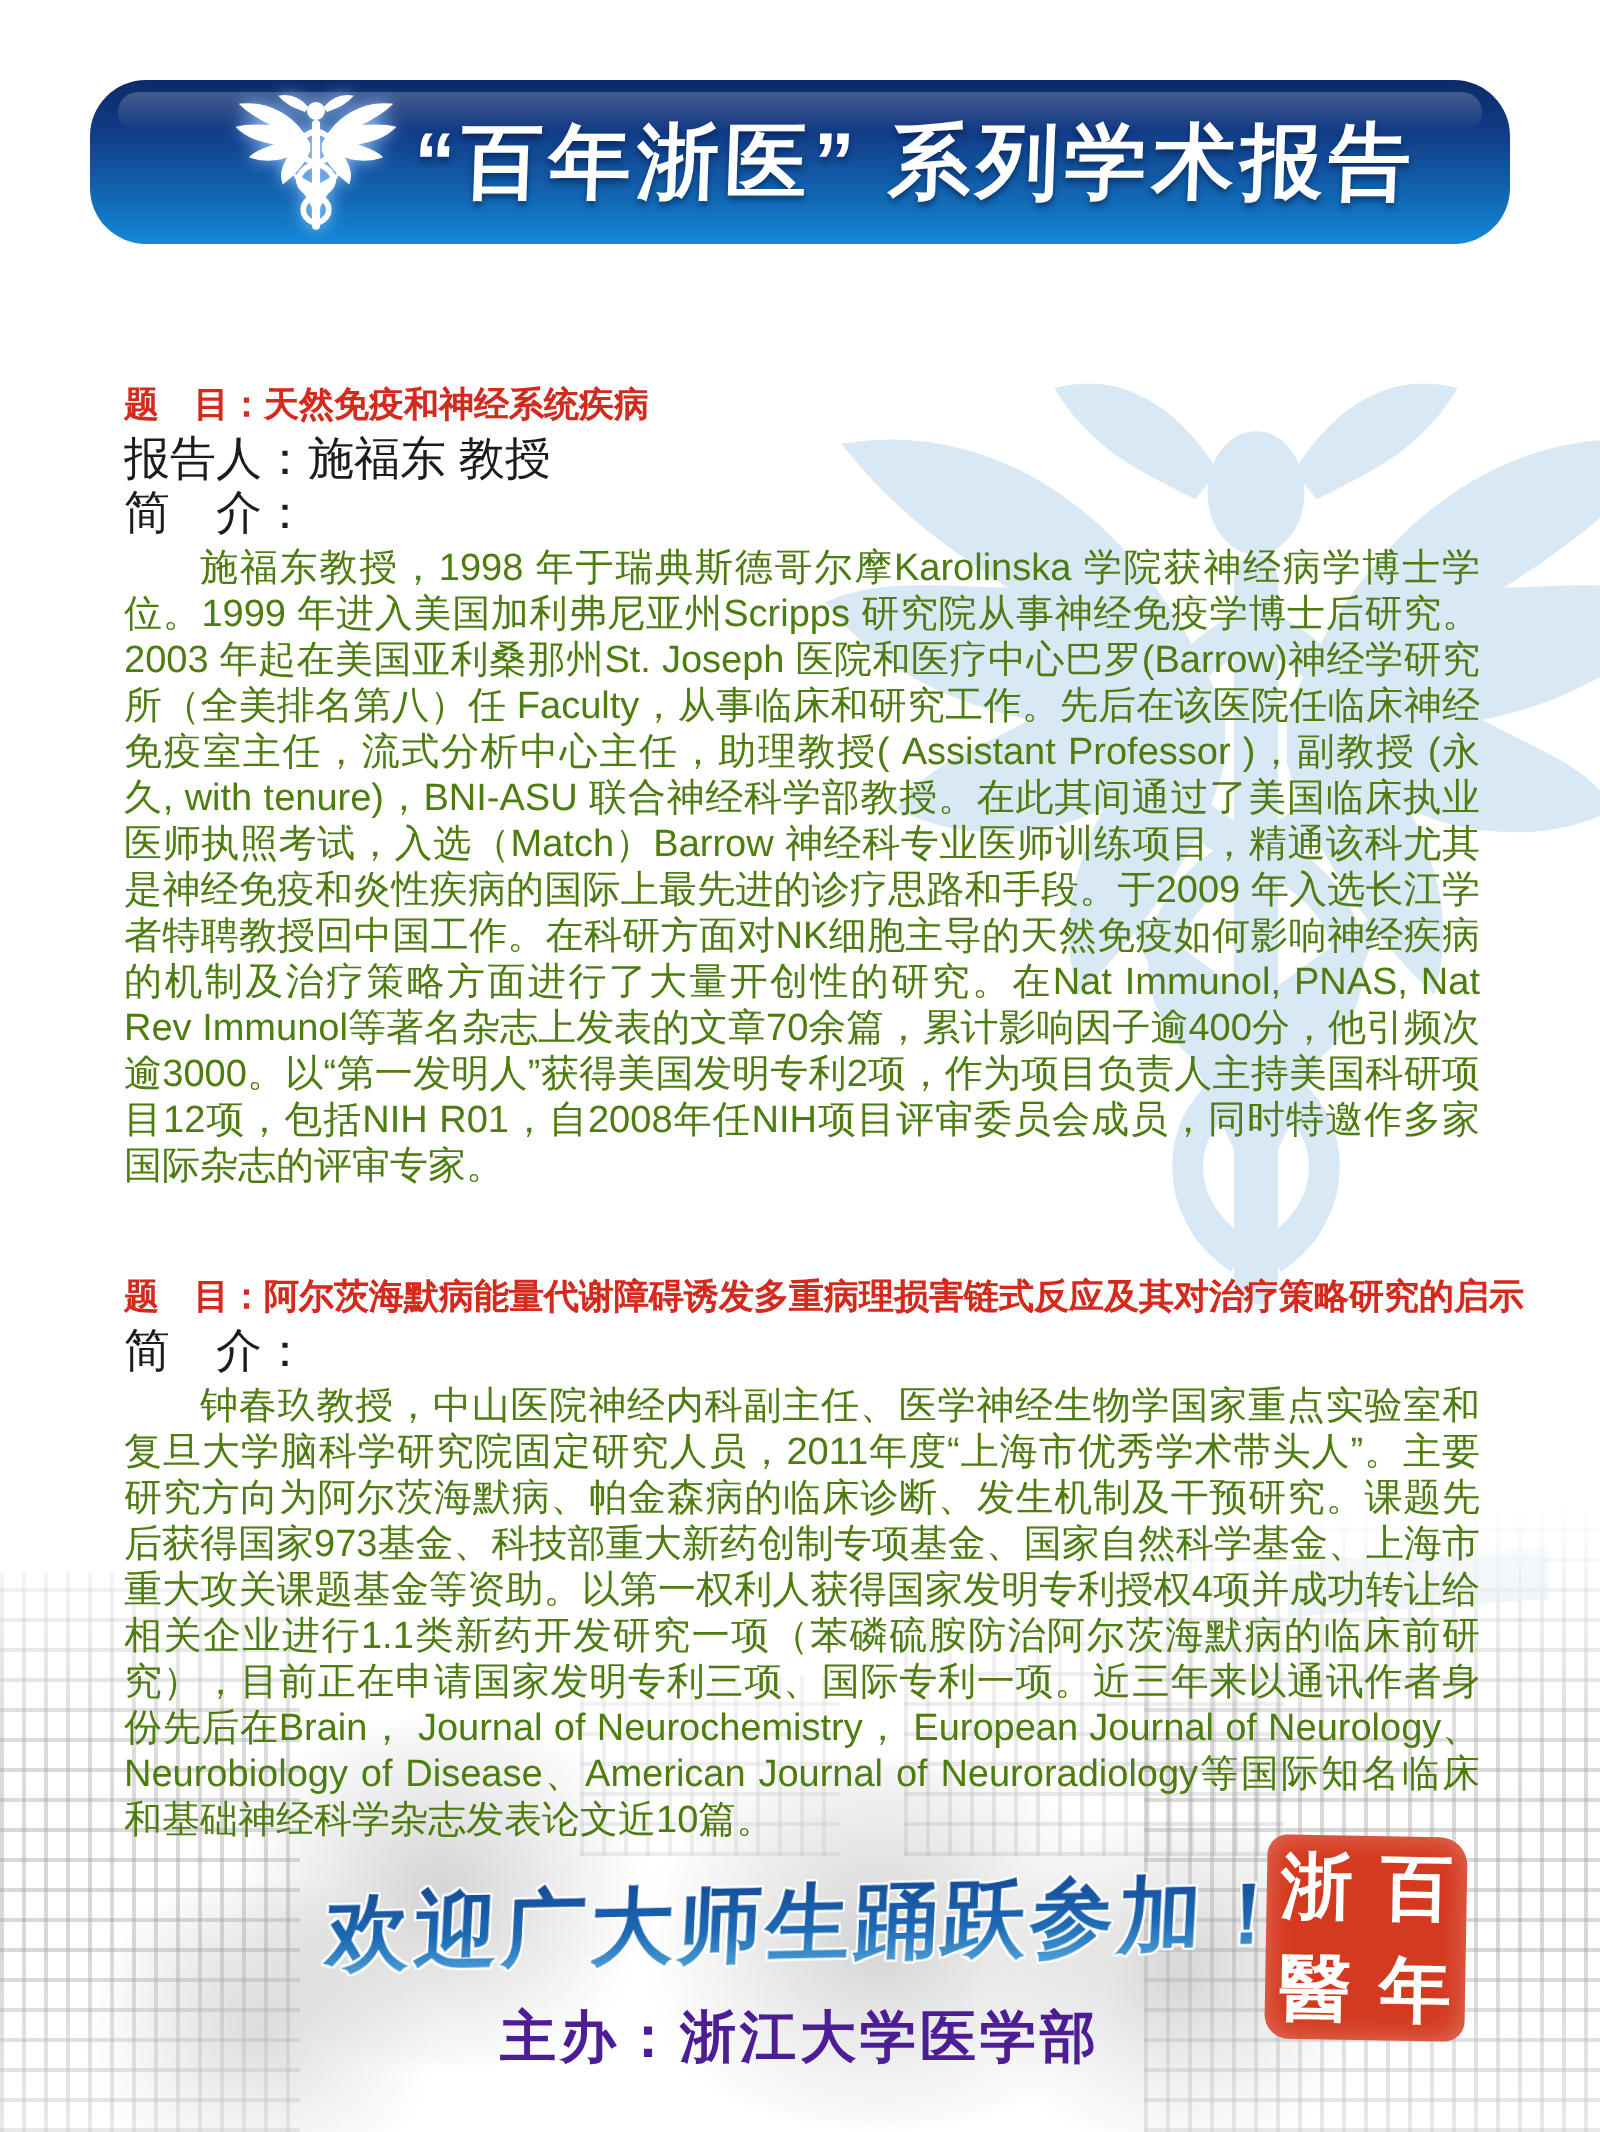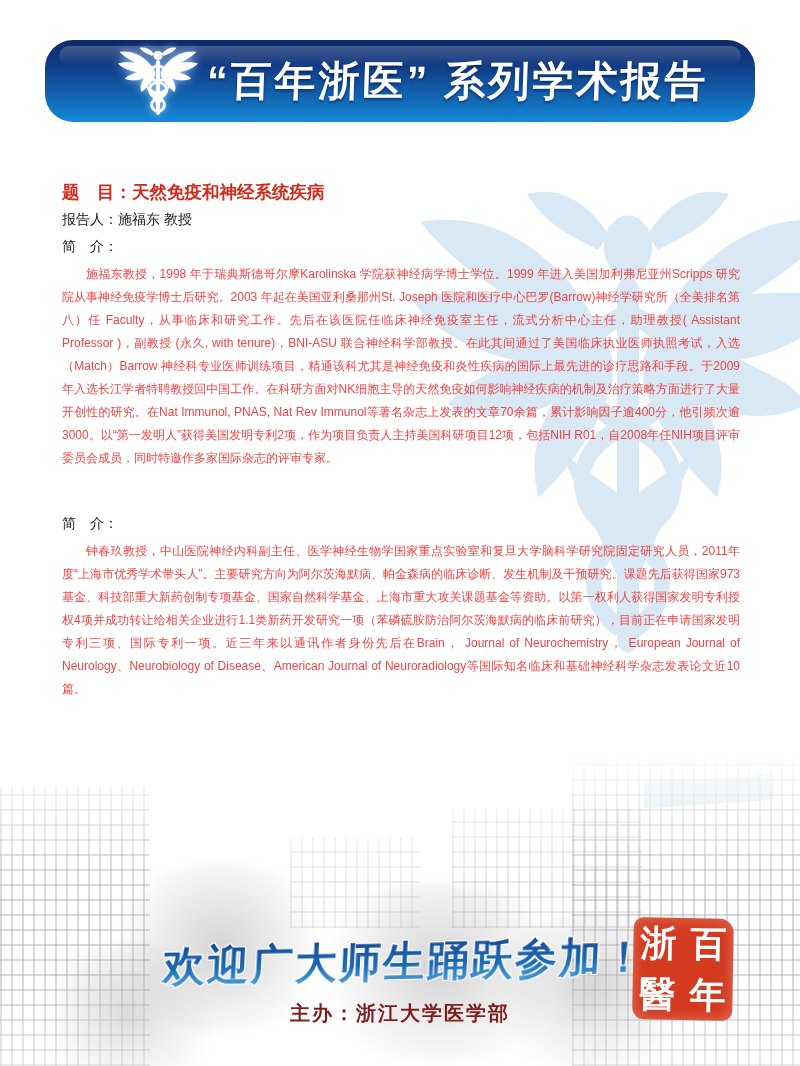--- a/index.html
+++ b/index.html
@@ -41,38 +41,38 @@
   .banner-logo{width:82px;height:74px;margin-left:72px;flex:0 0 auto;
           filter:drop-shadow(0 0 4px rgba(150,200,255,.95));}
   .banner-title{color:#fff;font-size:41px;font-weight:bold;letter-spacing:3px;margin-left:8px;
           white-space:nowrap;transform:skewX(-2deg);
           text-shadow:0 2px 3px rgba(0,20,60,.55);font-family:"Liberation Sans",sans-serif;}
 
   
   .content{position:absolute;left:62px;top:174px;width:678px;z-index:2;}
   .info-row{font-size:18px;line-height:27.5px;}
   .info-label{letter-spacing:1px;}
-  .talk1{margin-top:5px;}
+  .talk1{margin-top:15px;}
   .talk2{margin-top:40px;}
   .talk-title{font-size:17.5px;line-height:27px;font-weight:bold;color:#d42a1d;
               font-family:"Liberation Serif",serif;white-space:nowrap;}
-  .talk-row{font-size:14px;line-height:27px;}
-  .talk-abstract{font-size:12px;line-height:23px;text-align:justify;text-indent:2em;
-                 margin:3px 0 0 0;color:#ef4444;}
+  .talk-row{font-size:23px;line-height:27px;}
+  .talk-abstract{font-size:19px;line-height:23px;text-align:justify;text-indent:2em;
+                 margin:3px 0 0 0;color:#4d7c0f;}
 
   
   .welcome{position:absolute;left:160px;top:934px;width:490px;z-index:2;text-align:center;
            font-size:42px;font-weight:bold;letter-spacing:2px;white-space:nowrap;
            transform:rotate(-1.2deg) skewX(-4deg);
            background:linear-gradient(180deg,#14448f 0%,#1d6ab5 55%,#5fb3e2 100%);
            -webkit-background-clip:text;background-clip:text;color:transparent;
            filter:drop-shadow(1px 0 0 #fff) drop-shadow(-1px 0 0 #fff)
                   drop-shadow(0 1px 0 #fff) drop-shadow(0 -1px 0 #fff);}
   .organizer{position:absolute;left:0;right:0;top:1000px;z-index:2;text-align:center;
-             font-size:20px;font-weight:bold;color:#7f1d1d;font-family:"Liberation Serif",serif;
+             font-size:28px;font-weight:bold;color:#4c1d95;font-family:"Liberation Serif",serif;
              letter-spacing:2px;}
   .seal{position:absolute;left:633px;top:918px;width:100px;height:102px;z-index:2;
         background:#d43a20;border-radius:10px 14px 10px 12px;transform:rotate(1deg);
         box-shadow:inset 0 0 14px rgba(255,230,220,.35);
         display:grid;grid-template-columns:1fr 1fr;grid-template-rows:1fr 1fr;
         align-items:center;justify-items:center;}
   .seal span{color:#fff;font-size:36px;font-weight:bold;line-height:1;
              font-family:"Liberation Serif",serif;}
 </style>
 </head>
@@ -132,20 +132,23 @@
       <div class="talk-row">
         <span>报告人：</span><span>施福东 教授</span>
       </div>
       <div class="talk-row">
         <span>简　介：</span>
       </div>
       <p class="talk-abstract">施福东教授，1998 年于瑞典斯德哥尔摩Karolinska 学院获神经病学博士学位。1999 年进入美国加利弗尼亚州Scripps 研究院从事神经免疫学博士后研究。2003 年起在美国亚利桑那州St. Joseph 医院和医疗中心巴罗(Barrow)神经学研究所（全美排名第八）任 Faculty，从事临床和研究工作。先后在该医院任临床神经免疫室主任，流式分析中心主任，助理教授( Assistant Professor )，副教授 (永久, with tenure)，BNI-ASU 联合神经科学部教授。在此其间通过了美国临床执业医师执照考试，入选（Match）Barrow 神经科专业医师训练项目，精通该科尤其是神经免疫和炎性疾病的国际上最先进的诊疗思路和手段。于2009 年入选长江学者特聘教授回中国工作。在科研方面对NK细胞主导的天然免疫如何影响神经疾病的机制及治疗策略方面进行了大量开创性的研究。在Nat Immunol, PNAS, Nat Rev Immunol等著名杂志上发表的文章70余篇，累计影响因子逾400分，他引频次逾3000。以“第一发明人”获得美国发明专利2项，作为项目负责人主持美国科研项目12项，包括NIH R01，自2008年任NIH项目评审委员会成员，同时特邀作多家国际杂志的评审专家。</p>
     </div>
 
     <div class="talk2">
+      <div class="talk-title">
+        <span>题　目：</span><span>阿尔茨海默病能量代谢障碍诱发多重病理损害链式反应及其对治疗策略研究的启示</span>
+      </div>
       <div class="talk-row">
         <span>简　介：</span>
       </div>
       <p class="talk-abstract">钟春玖教授，中山医院神经内科副主任、医学神经生物学国家重点实验室和复旦大学脑科学研究院固定研究人员，2011年度“上海市优秀学术带头人”。主要研究方向为阿尔茨海默病、帕金森病的临床诊断、发生机制及干预研究。课题先后获得国家973基金、科技部重大新药创制专项基金、国家自然科学基金、上海市重大攻关课题基金等资助。以第一权利人获得国家发明专利授权4项并成功转让给相关企业进行1.1类新药开发研究一项（苯磷硫胺防治阿尔茨海默病的临床前研究），目前正在申请国家发明专利三项、国际专利一项。近三年来以通讯作者身份先后在Brain， Journal of Neurochemistry， European Journal of Neurology、Neurobiology of Disease、American Journal of Neuroradiology等国际知名临床和基础神经科学杂志发表论文近10篇。</p>
     </div>
 
   </div>
 
   <div class="welcome">欢迎广大师生踊跃参加！</div>
 

